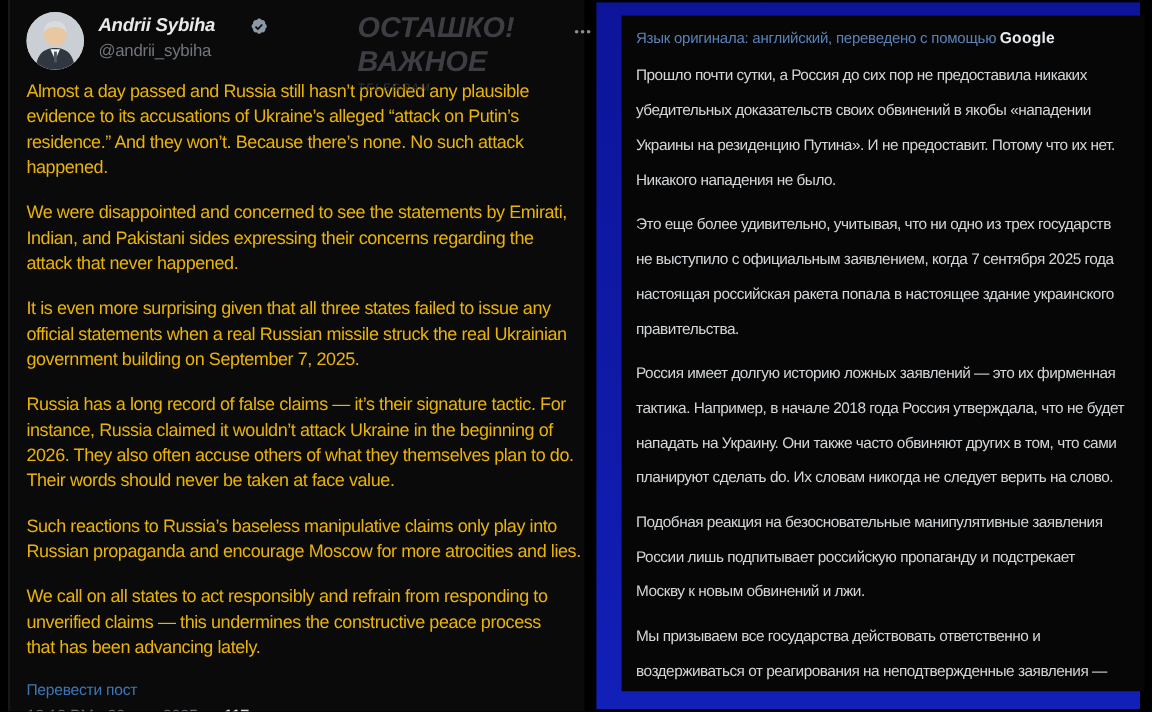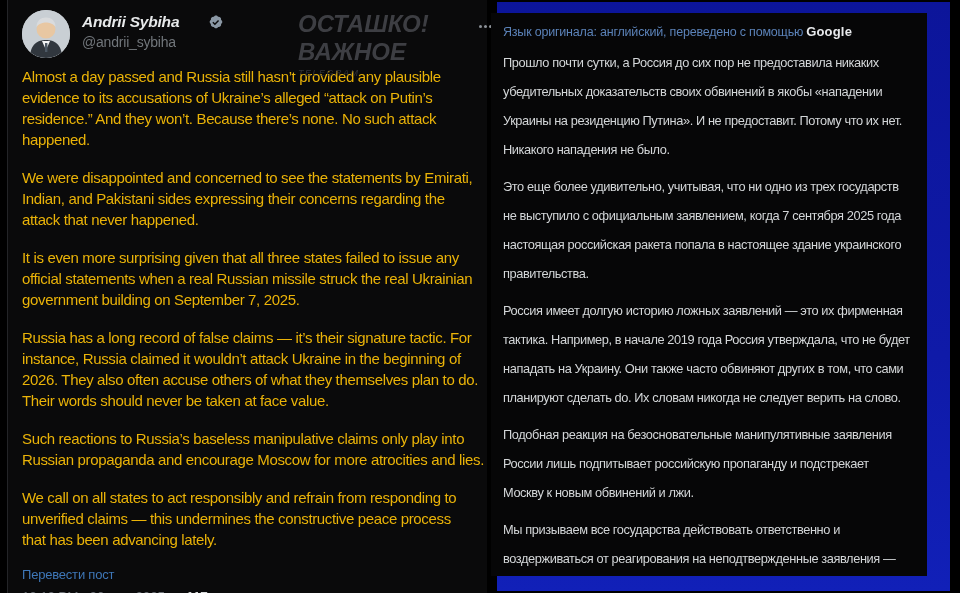--- a/index.html
+++ b/index.html
@@ -35,21 +35,21 @@
   .post-meta .views{color:#d9dbdc;font-weight:bold;}
   
   .more-dots{position:absolute;left:479px;top:25px;width:3px;height:3px;border-radius:50%;
     background:#8b9096;box-shadow:5px 0 0 #8b9096,10px 0 0 #8b9096;}
   
   .right-frame{
     position:absolute;left:497px;top:2px;width:453px;height:589px;
     background:linear-gradient(180deg,#0c159a 0%,#0f1aa8 60%,#1120b8 100%);
   }
   .right-inner{
-    position:absolute;left:491px;top:13px;width:436px;height:563px;
+    position:absolute;left:518px;top:13px;width:436px;height:563px;
     background:#060607;padding:5px 12px 0 12px;box-sizing:border-box;overflow:hidden;
   }
   .trans-header{font-size:12.5px;color:#5b82b8;margin:6px 0 9px 0;letter-spacing:-0.2px;}
   .google-logo{color:#e8eaed;font-weight:bold;font-size:13px;letter-spacing:0.2px;margin-left:3px;}
   .trans-body p{
     margin:0 0 8px 0;font-size:12.8px;line-height:29px;letter-spacing:-0.4px;
     color:#d3d6d8;white-space:pre;
   }
   .rate-row{display:flex;align-items:center;gap:12px;margin-top:4px;}
   .rate-label{font-size:12.5px;color:#6e7277;letter-spacing:-0.2px;}
@@ -130,21 +130,21 @@
   <div class="trans-body">
     <p>Прошло почти сутки, а Россия до сих пор не предоставила никаких
 убедительных доказательств своих обвинений в якобы «нападении
 Украины на резиденцию Путина». И не предоставит. Потому что их нет.
 Никакого нападения не было.</p>
     <p>Это еще более удивительно, учитывая, что ни одно из трех государств
 не выступило с официальным заявлением, когда 7 сентября 2025 года
 настоящая российская ракета попала в настоящее здание украинского
 правительства.</p>
     <p>Россия имеет долгую историю ложных заявлений — это их фирменная
-тактика. Например, в начале 2019 года Россия утверждала, что не будет
+тактика. Например, в начале 2018 года Россия утверждала, что не будет
 нападать на Украину. Они также часто обвиняют других в том, что сами
 планируют сделать do. Их словам никогда не следует верить на слово.</p>
     <p>Подобная реакция на безосновательные манипулятивные заявления
 России лишь подпитывает российскую пропаганду и подстрекает
 Москву к новым обвинений и лжи.</p>
     <p>Мы призываем все государства действовать ответственно и
 воздерживаться от реагирования на неподтвержденные заявления —
 это подрывает конструктивный мирный процесс, который в последнее
 время набирает обороты.</p>
   </div>

